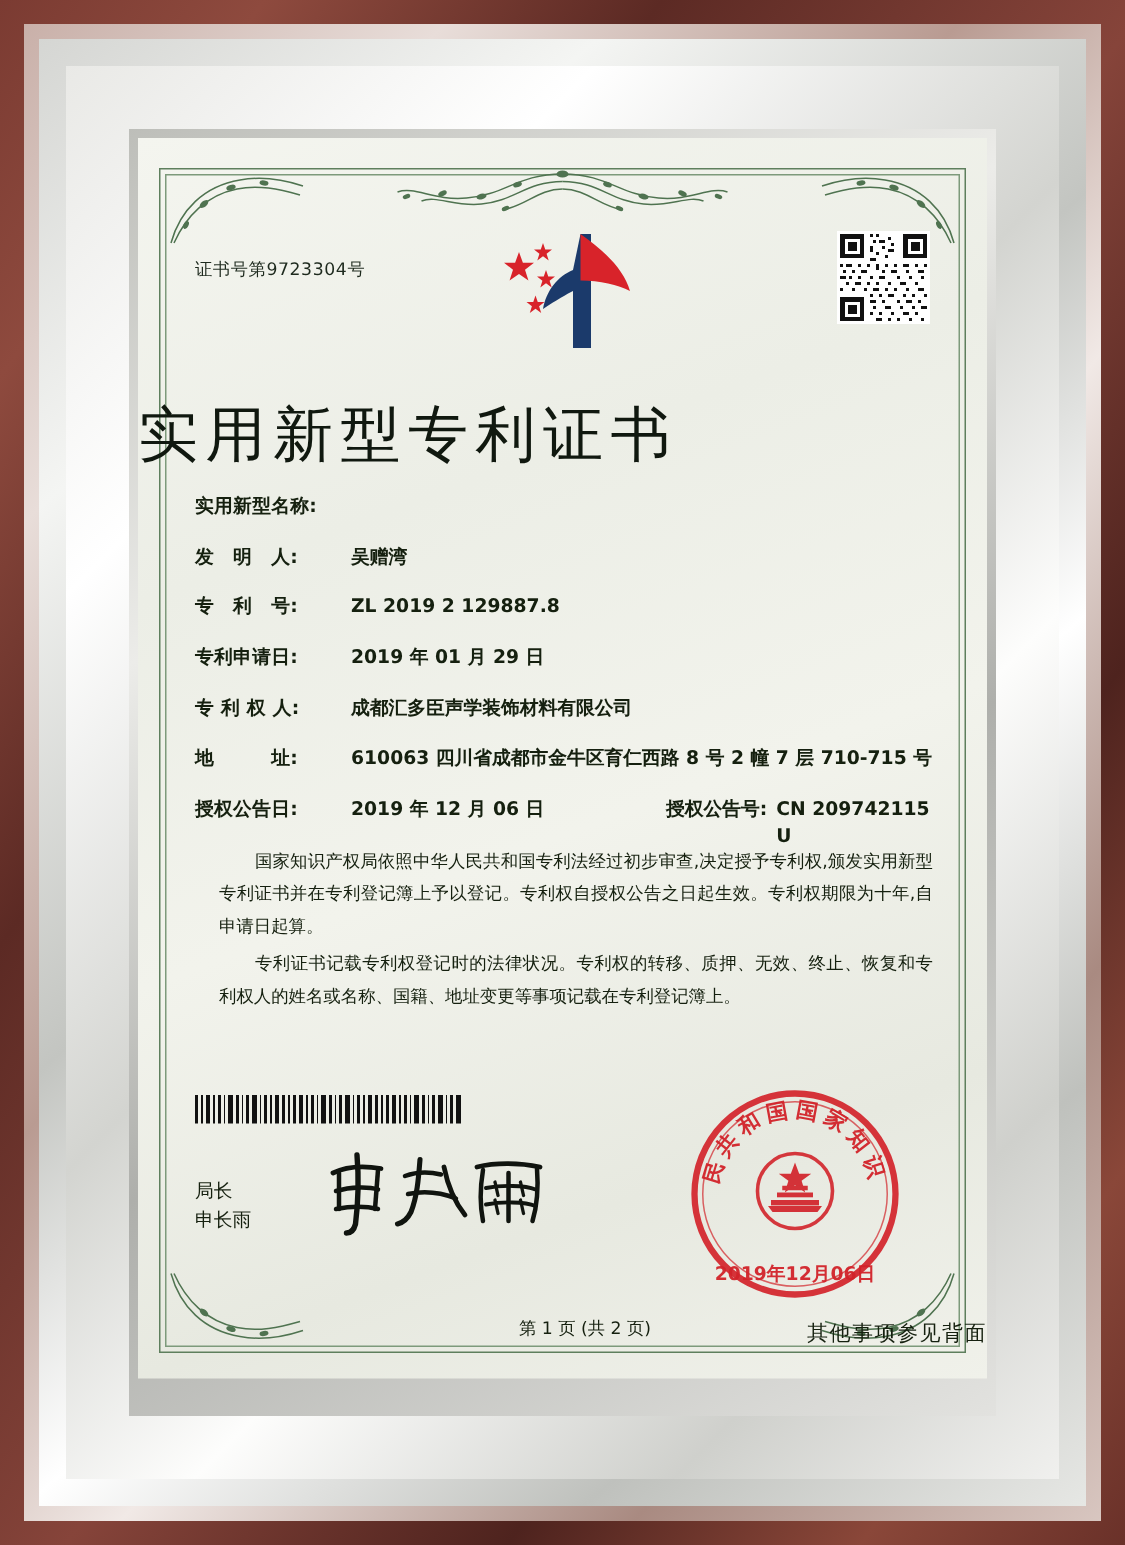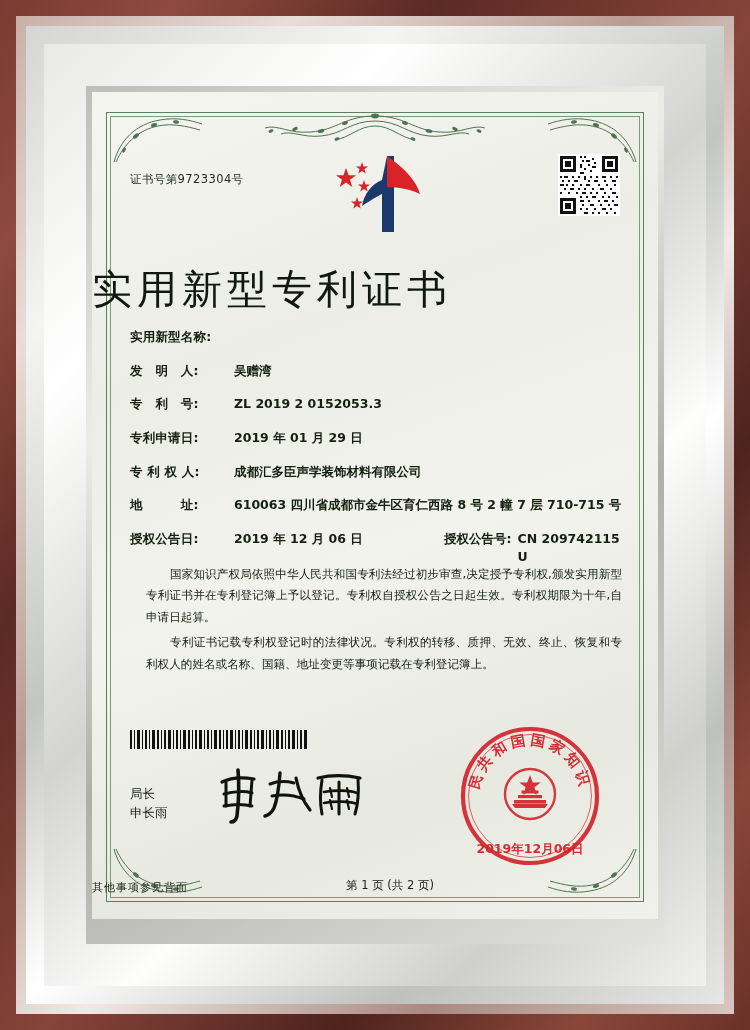--- a/index.html
+++ b/index.html
@@ -211,22 +211,22 @@
     position: absolute;
     left: 0; right: 0; top: 786px;
     text-align: center;
     font-size: 11.5px;
     color: #15200f;
     padding-left: 30px;
   }
   .footer-note {
     position: absolute;
     left: 0; right: 0; top: 788px;
-    text-align: left;
-    font-size: 11px;
+    text-align: right;
+    font-size: 14px;
     color: #15200f;
     letter-spacing: 1px;
   }
 </style>
 </head>
 <body>
 
 <div class="frame-outer">
   <div class="frame-bevel-1"></div>
   <div class="frame-bevel-2"></div>
@@ -439,21 +439,21 @@
         <span class="field-label">实用新型名称:</span>
       </div>
 
       <div class="field-row">
         <span class="field-label">发　明　人:</span>
         <span class="field-value">吴赠湾</span>
       </div>
 
       <div class="field-row">
         <span class="field-label">专　利　号:</span>
-        <span class="field-value">ZL 2019 2 0152053.3</span>
+        <span class="field-value">ZL 2019 2 129887.8</span>
       </div>
 
       <div class="field-row">
         <span class="field-label">专利申请日:</span>
         <span class="field-value">2019 年 01 月 29 日</span>
       </div>
 
       <div class="field-row">
         <span class="field-label">专 利 权 人:</span>
         <span class="field-value">成都汇多臣声学装饰材料有限公司</span>

